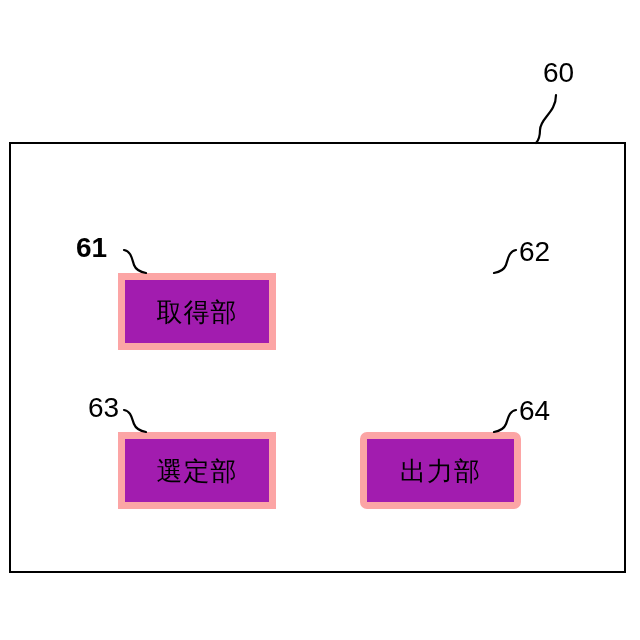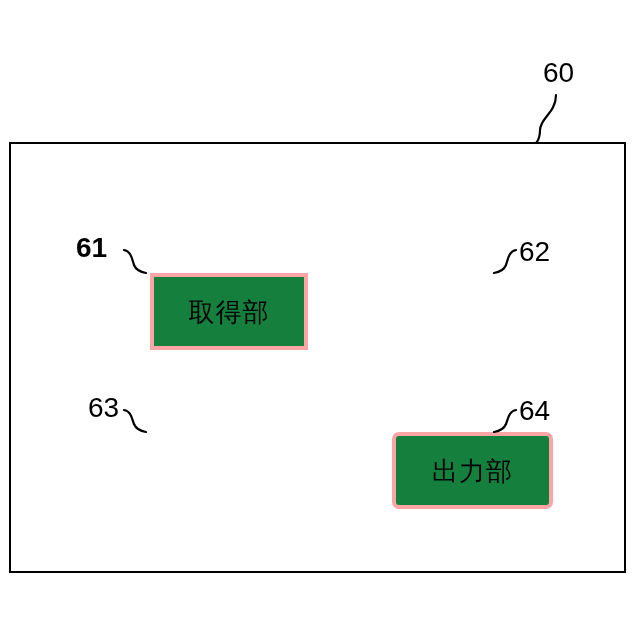--- a/index.html
+++ b/index.html
@@ -40,27 +40,26 @@
     width: 617px;
     text-align: center;
     font-size: 27px;
     line-height: 32px;
     letter-spacing: 1px;
     white-space: nowrap;
   }
   
   .unit-box {
     position: absolute;
-    border: 4px solid #fca5a5;
+    border: 7px solid #fca5a5;
     box-sizing: border-box;
-    background: #15803d;
+    background: #a21caf;
     display: flex;
     align-items: center;
     justify-content: center;
-    margin-left: 32px;
   }
   .unit-label {
     font-size: 26px;
     line-height: 30px;
     letter-spacing: 1px;
     white-space: nowrap;
   }
   .unit-acquire  { left: 118px; top: 273px; width: 158px; height: 77px; }
   .unit-reception{ left: 360px; top: 273px; width: 161px; height: 77px; }
   .unit-select   { left: 118px; top: 432px; width: 158px; height: 77px; }
@@ -96,20 +95,23 @@
 <div id="figure">
 
   <div class="outer-box"></div>
 
 
   <div class="unit-box unit-acquire">
     <span class="unit-label">取得部</span>
   </div>
 
 
+  <div class="unit-box unit-select">
+    <span class="unit-label">選定部</span>
+  </div>
 
   <div class="unit-box unit-output">
     <span class="unit-label">出力部</span>
   </div>
 
   <div class="ref-num ref-60">60</div>
   <div class="ref-num ref-61">61</div>
   <div class="ref-num ref-62">62</div>
   <div class="ref-num ref-63">63</div>
   <div class="ref-num ref-64">64</div>

